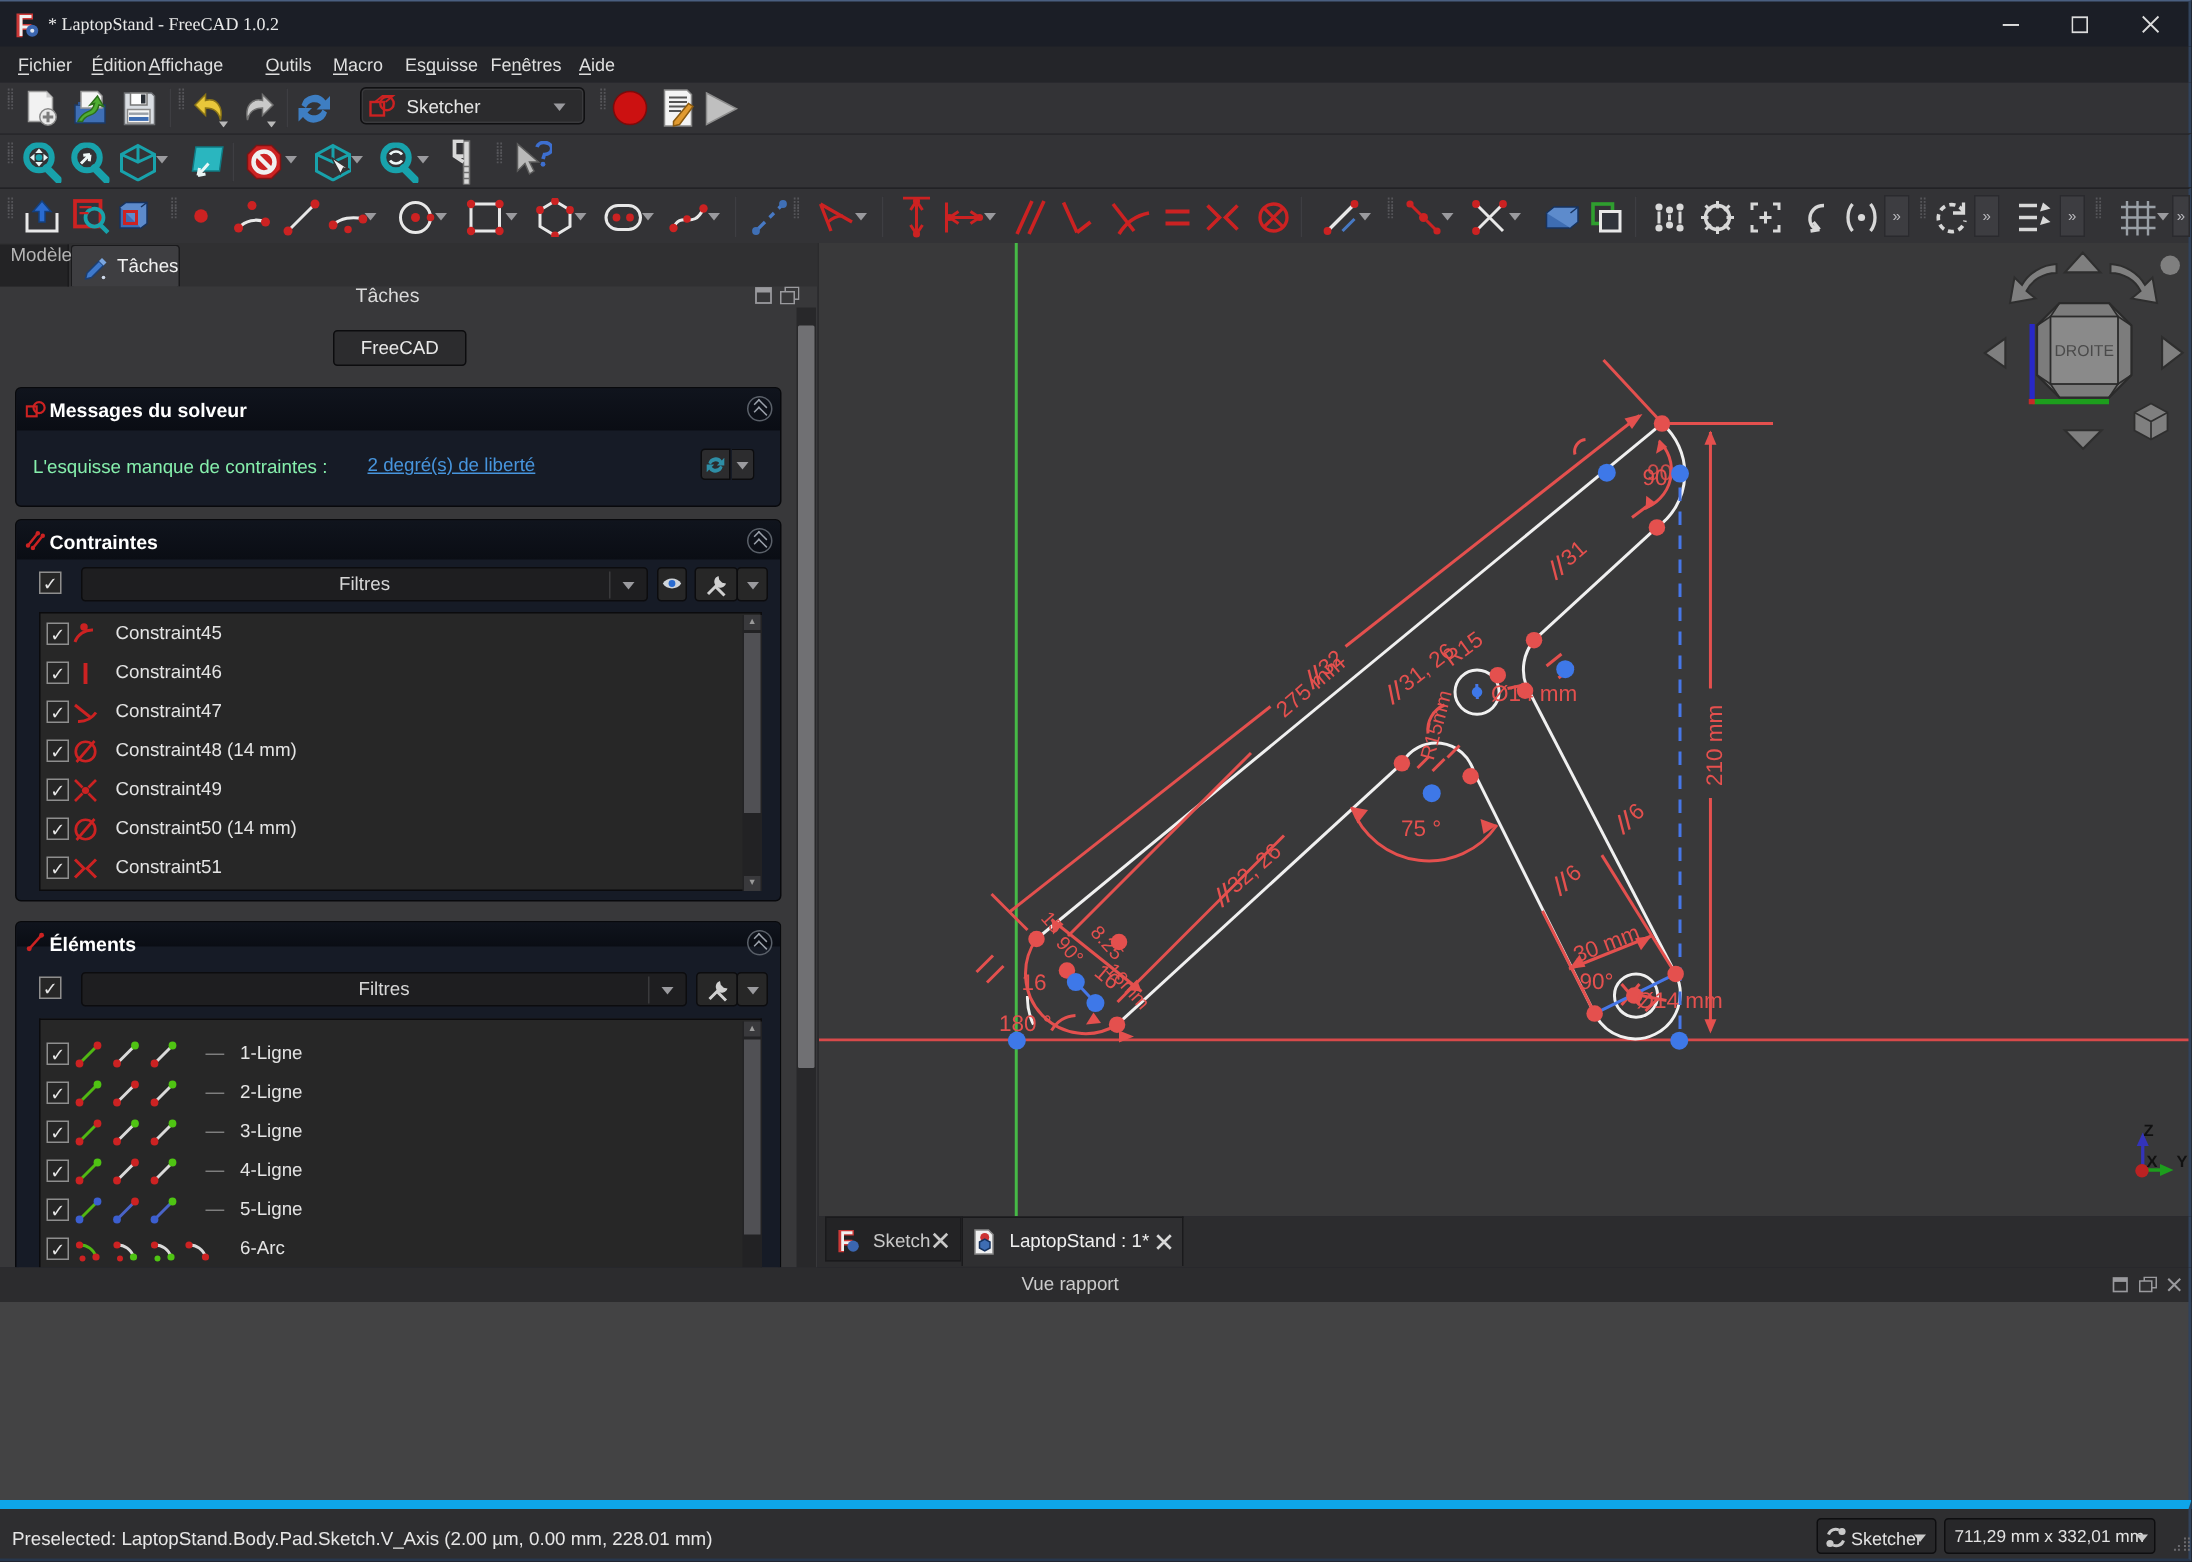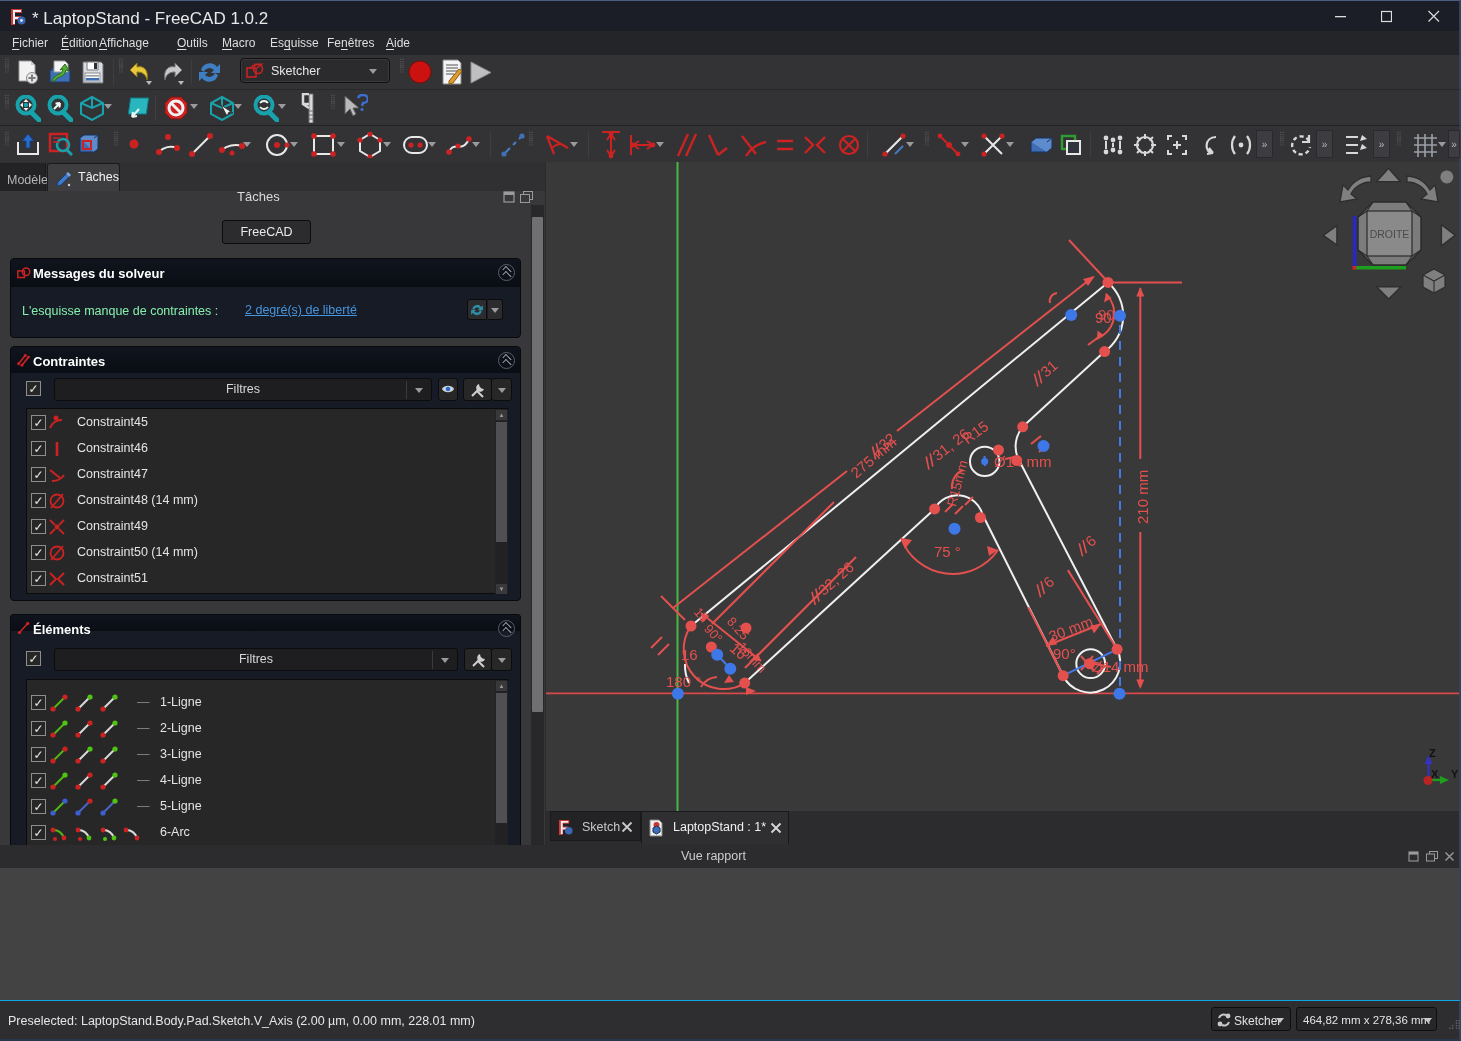--- a/index.html
+++ b/index.html
@@ -4,21 +4,21 @@
 <style>
   * { margin:0; padding:0; box-sizing:border-box; }
   html,body { width:1461px; height:1041px; overflow:hidden; background:#1c1f27;
     font-family:"Liberation Sans", sans-serif; }
   .abs { position:absolute; }
   #stage { position:relative; width:1461px; height:1041px; }
 
   
   #titlebar { left:0; top:0; width:1461px; height:31px; background:#1b1e26;
     border-top:1px solid #4a5f80; border-right:2px solid #31435c; }
-  #title-text { left:32px; top:8px; color:#e9e9e9; font-size:17px; }
+  #title-text { left:32px; top:8px; color:#e9e9e9; font-size:12px;font-family:Liberation Serif, serif; }
   .wbtn { top:0; width:46px; height:31px; color:#dadada; text-align:center; }
 
   
   #menubar { left:0; top:31px; width:1461px; height:24px; background:#242529;
     border-right:2px solid #31435c; }
   #menubar span.mi { position:absolute; top:5px; color:#dfdfdf; font-size:12px; }
   #menubar u { text-decoration:underline; text-underline-offset:2px; }
 
   
   #tb1 { left:0; top:55px; width:1461px; height:34px; background:#333336; border-right:2px solid #31435c;}
@@ -57,21 +57,21 @@
   
   #vp { left:545px; top:162px; width:916px; height:649px; background:#39393a; overflow:hidden; border-left:1px solid #2b2b2d;
     border-right:2px solid #31435c;}
 
   
   #mdibar { left:545px; top:811px; width:916px; height:34px; background:#2c2c2e; border-right:2px solid #31435c;}
   
   #vuebar { left:0; top:845px; width:1461px; height:23px; background:#2c2c2e; border-right:2px solid #31435c;}
   #report { left:0; top:868px; width:1461px; height:132px; background:#434344; border-right:2px solid #31435c;}
   #statusbar { left:0; top:1000px; width:1461px; height:41px; background:#2e2e30;
-    border-top:1px solid #0ea5e9; border-right:2px solid #31435c; border-bottom:2px solid #27374d;}
+    border-top:6px solid #0ea5e9; border-right:2px solid #31435c; border-bottom:2px solid #27374d;}
 </style>
 </head>
 <body>
 <div id="stage">
   <div class="abs" id="titlebar">
     <svg class="abs" style="left:10px;top:7px" width="16" height="17" viewBox="0 0 16 17">
       <path d="M1 1 h11 v4 h-7 v3 h6 v4 h-6 v5 h-4 z" fill="#cb3837"></path>
       <path d="M3 2 h8 v2 h-6 v5 h5 v2 h-5 v5 h-2 z" fill="#f0f0f0"></path>
       <circle cx="11.5" cy="12.5" r="4" fill="#3b66b0"></circle>
       <circle cx="11.5" cy="12.5" r="1.4" fill="#dfe7f2"></circle>
@@ -414,21 +414,21 @@
       <g stroke="#9aa0a6" stroke-width="1.6">
           <path d="M2 6 h23 M2 13 h23 M2 20 h23 M6 2 v23 M13 2 v23 M20 2 v23"></path>
         </g>
     </svg>
     <div class="darr" style="left:1438px;top:16px"></div>
     <div class="abs" style="left:1448px;top:4px;width:12px;height:28px;background:#3d3d41;border:1px solid #2a2a2e;color:#b9b9bd;font-size:10px;text-align:center;line-height:28px">»</div>
   </div>
   <div class="abs" id="dock">
     <div class="abs" style="left:0;top:0;width:545px;height:29px;background:#303032"></div>
     <div class="dtab" style="left:0;width:46px;background:#232325;color:#b5b5b5;border-right:1px solid #1a1a1c">
-      <span class="abs" style="left:7px;top:10px">Modèle</span>
+      <span class="abs" style="left:7px;top:0">Modèle</span>
       </div>
     <div class="dtab" style="left:47px;width:73px;background:#3e3e41;color:#f2f2f2;border:1px solid #1a1a1c;border-bottom:none;border-radius:3px 3px 0 0">
       <svg class="abs" style="left:8px;top:6px" width="17" height="17" viewBox="0 0 17 17">
         <path d="M2 12 L10 4 l3 3 L5 15 l-4 1 z" fill="#3e79cc" stroke="#1c3f73"></path>
         <path d="M10 4 l2 -2 3 3 -2 2 z" fill="#7aa6e0"></path>
         <circle cx="13" cy="15" r="1.2" fill="#cfd8e8"></circle>
       </svg>
       <span class="abs" style="left:30px;top:6px">Tâches</span>
     </div>
     <div class="abs" style="left:237px;top:27px;width:80px;height:16px;color:#dadada;font-size:13px">Tâches</div>
@@ -997,18 +997,18 @@
       <svg class="abs" style="left:4px;top:4px" width="16" height="16" viewBox="0 0 16 16">
         <path d="M3 6 a5 5 0 0 1 7 -3" fill="none" stroke="#c9c9c9" stroke-width="2"></path>
         <path d="M13 10 a5 5 0 0 1 -7 3" fill="none" stroke="#c9c9c9" stroke-width="2"></path>
         <circle cx="12" cy="4" r="2.4" fill="#c9c9c9"></circle>
           <circle cx="4" cy="12" r="2.4" fill="#c9c9c9"></circle>
       </svg>
       <span class="abs" style="left:22px;top:6px;color:#e3e3e3;font-size:12px">Sketcher</span>
       <div class="darr" style="right:6px;top:10px;border-top-color:#c9c9c9"></div>
     </div>
     <div class="abs" style="left:1296px;top:6px;width:141px;height:24px;background:#272729;border:1px solid #0e0e10;border-radius:3px">
-      <span class="abs" style="left:6px;top:6px;color:#e3e3e3;font-size:11.5px;white-space:nowrap">464,82 mm x 278,36 mm</span>
+      <span class="abs" style="left:6px;top:6px;color:#e3e3e3;font-size:11.5px;white-space:nowrap">711,29 mm x 332,01 mm</span>
       <div class="darr" style="right:4px;top:10px;border-top-color:#c9c9c9"></div>
     </div>
     <div class="grip" style="right:4px;top:18px;font-size:9px;color:#6a6a6e">⣠⣿</div>
   </div>
 </div>
 
 </body></html>

